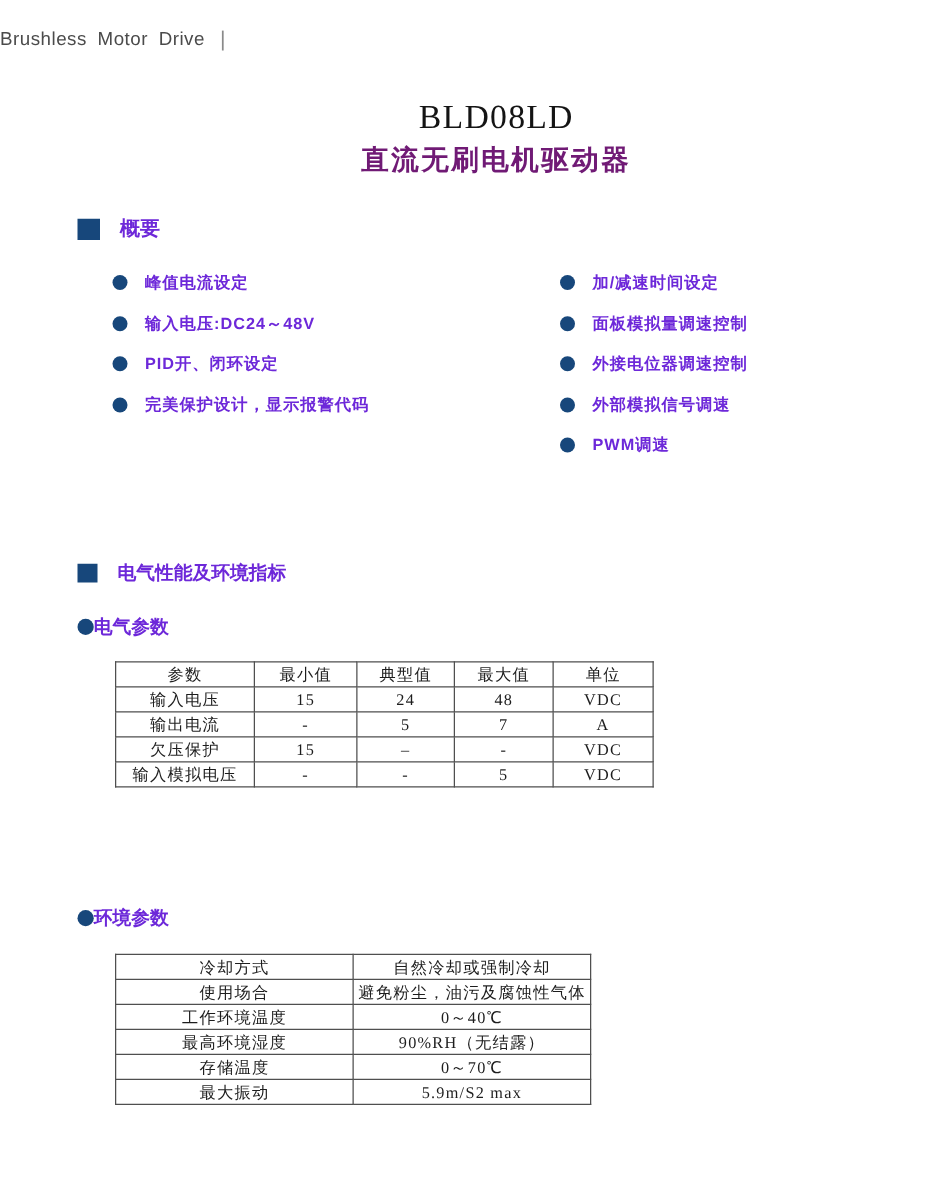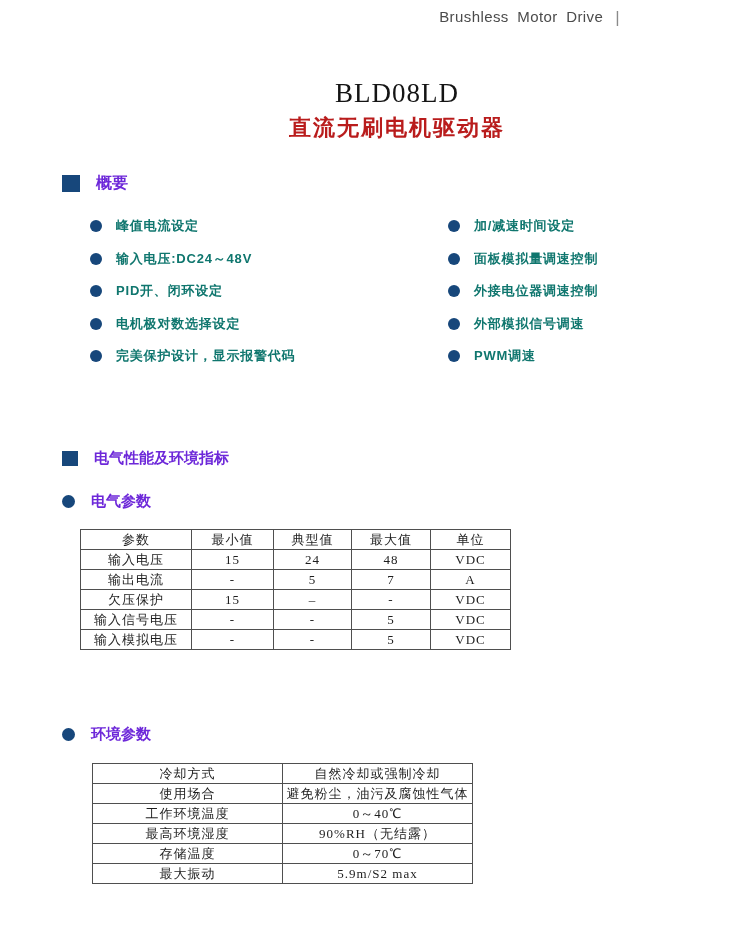--- a/index.html
+++ b/index.html
@@ -17,29 +17,27 @@
     margin: 0 auto;
     background: #ffffff;
     overflow: hidden;
     font-family: "Liberation Sans", sans-serif;
     color: var(--text);
   }
 
   
   .doc-header {
     position: absolute;
-    top: 8px;
+    top: 22px;
     left: 0;
     width: 620px;
-    text-align: right;
     font-size: 15px;
     color: var(--header_text);
     letter-spacing: 0.4px;
     word-spacing: 4px;
-    padding-left: 19px;
   }
   .hdr-bar {
     display: inline-block;
     margin-left: 12px;
     color: #8a8a8a;
     font-size: 17px;
     vertical-align: -1px;
   }
 
   
@@ -55,33 +53,33 @@
     font-family: "Liberation Serif", serif;
     font-size: 27px;
     letter-spacing: 1px;
     color: #141414;
   }
   .product {
     margin-top: 4px;
     font-size: 22px;
     font-weight: bold;
     letter-spacing: 2px;
-    color: #b91c1c;
+    color: #701a75;
   }
 
   
   .sec-heading, .sub-heading {
     position: absolute;
     display: flex;
     align-items: center;
     font-weight: bold;
     color: #6d28d9;
   }
   .sec-heading { gap: 16px; font-size: 16px; }
-  .sub-heading { gap: 16px; font-size: 15px; }
+  .sub-heading { font-size: 15px; }
   .sq {
     width: 18px; height: 17px;
     background: var(--accent);
     flex: none;
   }
   .sq.small { width: 16px; height: 15px; }
   .dot-lg {
     width: 13px; height: 13px;
     border-radius: 50%;
     background: var(--accent);
@@ -102,21 +100,21 @@
   .bullets.right { top: 216px; left: 448px; }
   .bullets li {
     display: flex;
     align-items: center;
     gap: 14px;
     height: 20px;
     margin-bottom: 12.5px;
     font-size: 13px;
     font-weight: bold;
     letter-spacing: 0.8px;
-    color: #0f766e;
+    color: #6d28d9;
   }
   .dot {
     width: 12px; height: 12px;
     border-radius: 50%;
     background: var(--accent);
     flex: none;
   }
 
   
   table {
@@ -131,21 +129,21 @@
     border: 1px solid var(--table_border);
     height: 20px;
     padding: 0 2px;
     text-align: center;
     vertical-align: middle;
     font-weight: normal;
     letter-spacing: 1px;
     white-space: nowrap;
     overflow: hidden;
   }
-  .elec-table { top: 529px; left: 80px; width: 430px; border-radius: 14px; }
+  .elec-table { top: 529px; left: 92px; width: 430px; border-radius: 14px; }
   .env-table  { top: 763px; left: 92px; width: 380px; }
 </style>
 </head>
 <body>
 
 <div class="page">
 
   <div class="doc-header">
     <span>Brushless  Motor Drive</span><span class="hdr-bar">|</span>
   </div>
@@ -165,24 +163,20 @@
         <span class="dot"></span>
         <span>峰值电流设定</span>
       </li>
     <li>
         <span class="dot"></span>
         <span>输入电压:DC24～48V</span>
       </li>
     <li>
         <span class="dot"></span>
         <span>PID开、闭环设定</span>
-      </li>
-    <li>
-        <span class="dot"></span>
-        <span>电机极对数选择设定</span>
       </li>
     <li>
         <span class="dot"></span>
         <span>完美保护设计，显示报警代码</span>
       </li>
   </ul>
 
   <ul class="bullets right">
     <li>
         <span class="dot"></span>
@@ -249,27 +243,20 @@
         <td>A</td>
       </tr>
       <tr>
         <td>欠压保护</td>
         <td>15</td>
         <td>–</td>
         <td>-</td>
         <td>VDC</td>
       </tr>
       <tr>
-        <td>输入信号电压</td>
-        <td>-</td>
-        <td>-</td>
-        <td>5</td>
-        <td>VDC</td>
-      </tr>
-      <tr>
         <td>输入模拟电压</td>
         <td>-</td>
         <td>-</td>
         <td>5</td>
         <td>VDC</td>
       </tr>
     </tbody>
   </table>
 
   <div class="sub-heading env-heading">

